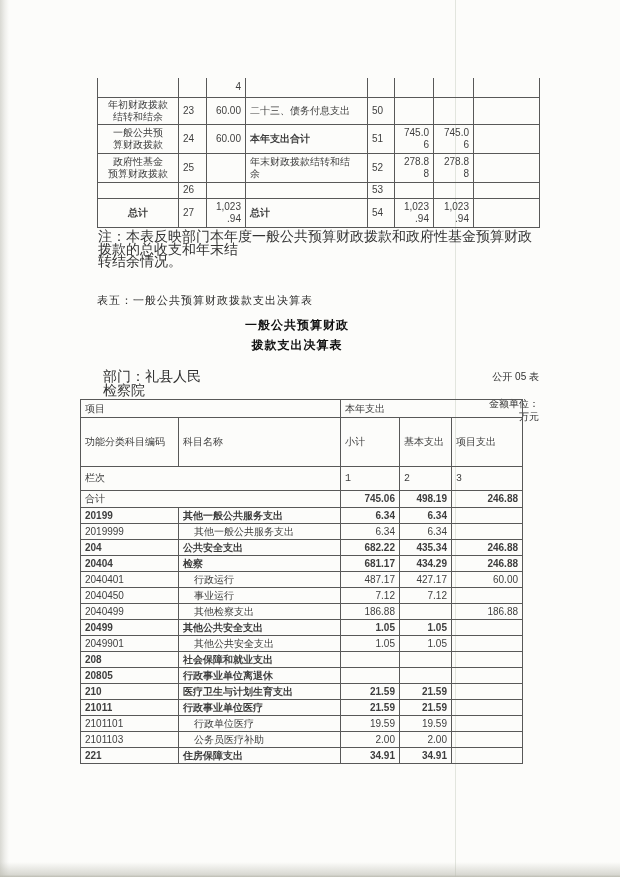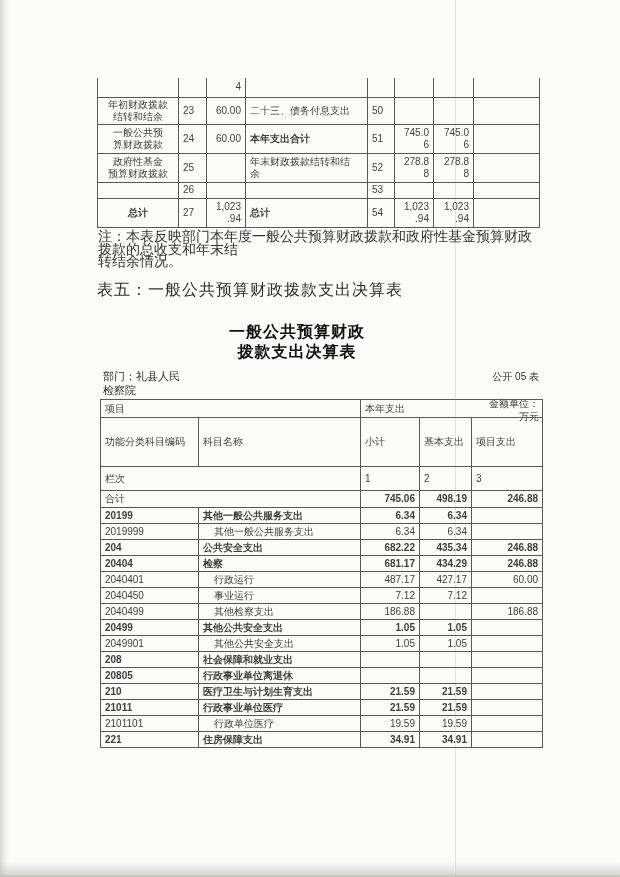--- a/index.html
+++ b/index.html
@@ -33,35 +33,35 @@
   .top-table tr:nth-child(1) { height:19px; }
   .top-table tr:nth-child(2) { height:25px; }
   .top-table tr:nth-child(3) { height:29px; }
   .top-table tr:nth-child(4) { height:29px; }
   .top-table tr:nth-child(5) { height:16px; }
   .top-table tr:nth-child(6) { height:29px; }
   .frag td { border-top:none; }
 
   .note { position:absolute; left:98px; top:230px; width:447px;
     font-size:14px; line-height:12.5px; color:#333; white-space:pre-line; }
-  .section-title { position:absolute; left:97px; top:280px;
-    font-size:16px; color:#2d2d2d; letter-spacing:1px; }
-  .heading { position:absolute; left:97px; top:322px; width:400px;
-    text-align:center; font-size:16px; font-weight:bold; line-height:20px;
+  .section-title { position:absolute; left:97px; top:293px;
+    font-size:11px; color:#2d2d2d; letter-spacing:1px; }
+  .heading { position:absolute; left:97px; top:315px; width:400px;
+    text-align:center; font-size:12px; font-weight:bold; line-height:20px;
     color:#101010; letter-spacing:1px; white-space:pre-line; }
   .meta-right { position:absolute; left:398px; top:356px; width:141px;
     text-align:right; font-size:10px; line-height:13.5px; color:#2f2f2f;
     white-space:pre-line; }
   .dept { position:absolute; left:103px; top:370px; width:120px;
-    font-size:11px; line-height:13.5px; color:#2f2f2f; white-space:pre-line; }
-
-  .main-table { left:100px; top:399px; width:442px; }
+    font-size:14px; line-height:13.5px; color:#2f2f2f; white-space:pre-line; }
+
+  .main-table { left:80px; top:399px; width:442px; }
   .h1r { height:18px; }
   .h2r { height:49px; }
-  .h3r { height:24px; }
+  .h3r { height:24px;font-family:Liberation Mono, monospace; }
   .totalr { height:17px; }
   #main-rows tr { height:16px; }
   .code { padding-left:6px; }
   .nm { padding-left:5px; }
   .nm.ind { padding-left:15px; }
   .nm.ind2 { padding-left:5px; text-indent:11px; }
 </style>
 </head>
 <body>
 
@@ -297,20 +297,27 @@
           <td class="num b"></td>
         </tr>
         <tr>
           <td class="code">2101101</td>
           <td class="nm ind">行政单位医疗</td>
           <td class="num">19.59</td>
           <td class="num">19.59</td>
           <td class="num"></td>
         </tr>
         <tr>
+          <td class="code">2101103</td>
+          <td class="nm ind">公务员医疗补助</td>
+          <td class="num">2.00</td>
+          <td class="num">2.00</td>
+          <td class="num"></td>
+        </tr>
+        <tr>
           <td class="code b">221</td>
           <td class="nm b">住房保障支出</td>
           <td class="num b">34.91</td>
           <td class="num b">34.91</td>
           <td class="num b"></td>
         </tr>
       </tbody>
   </table>
 
   <div class="edge-left"></div>

